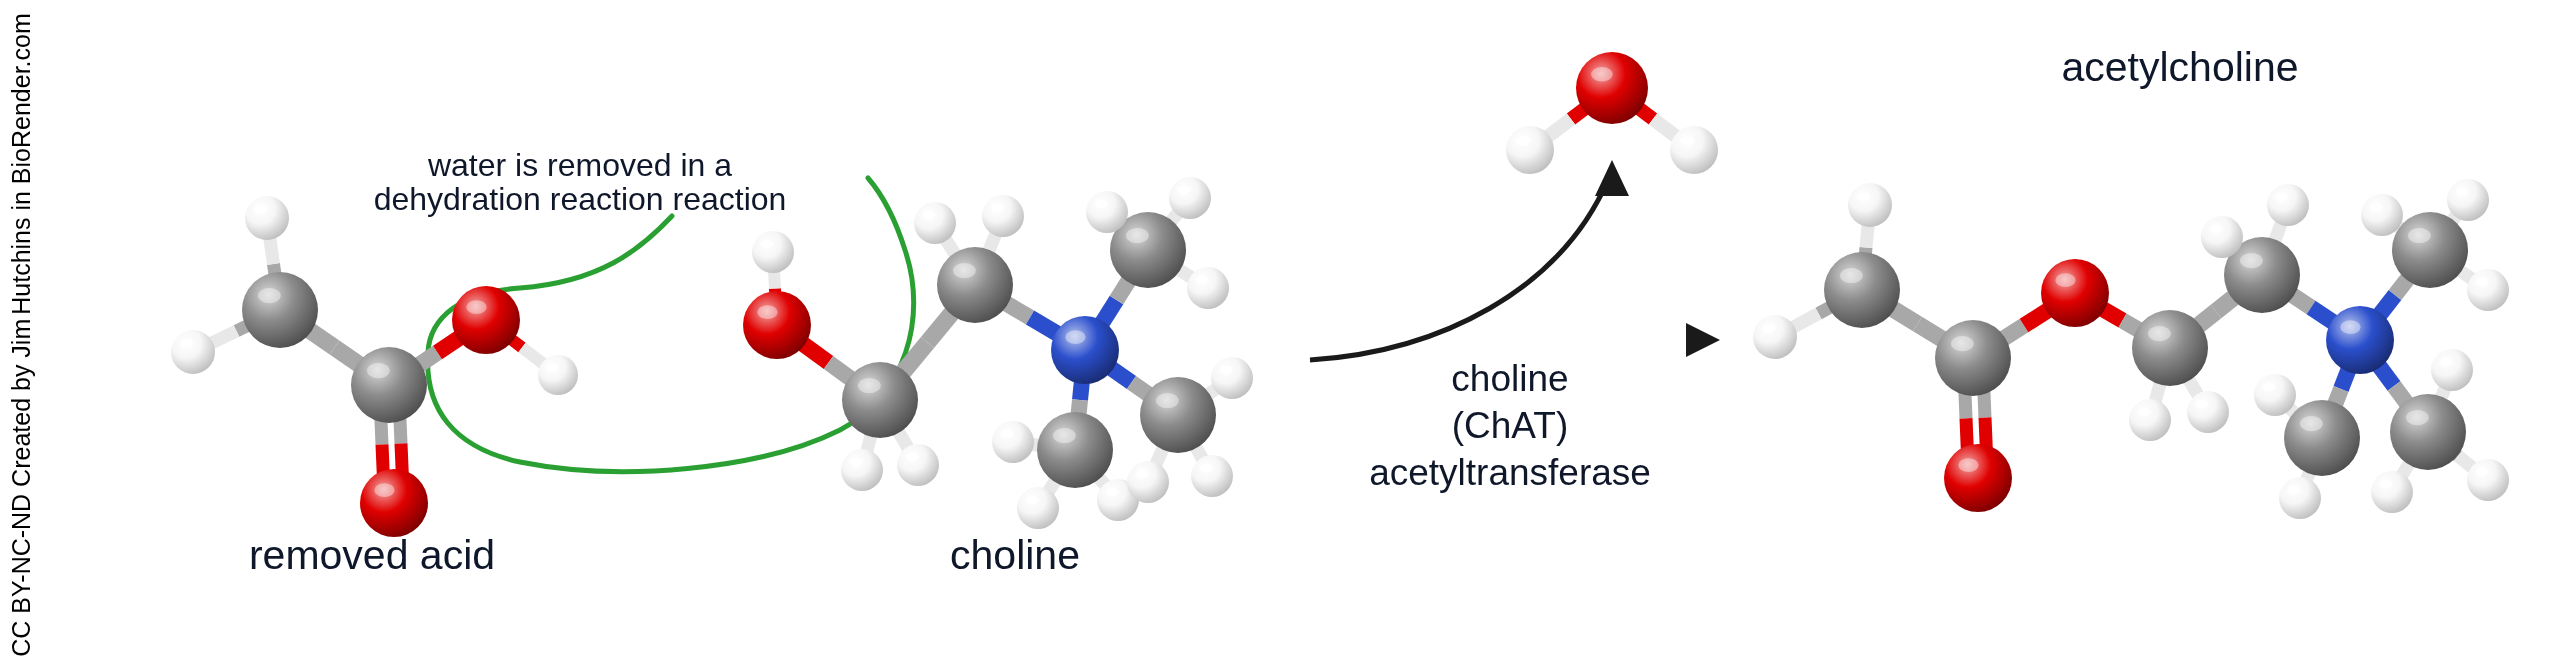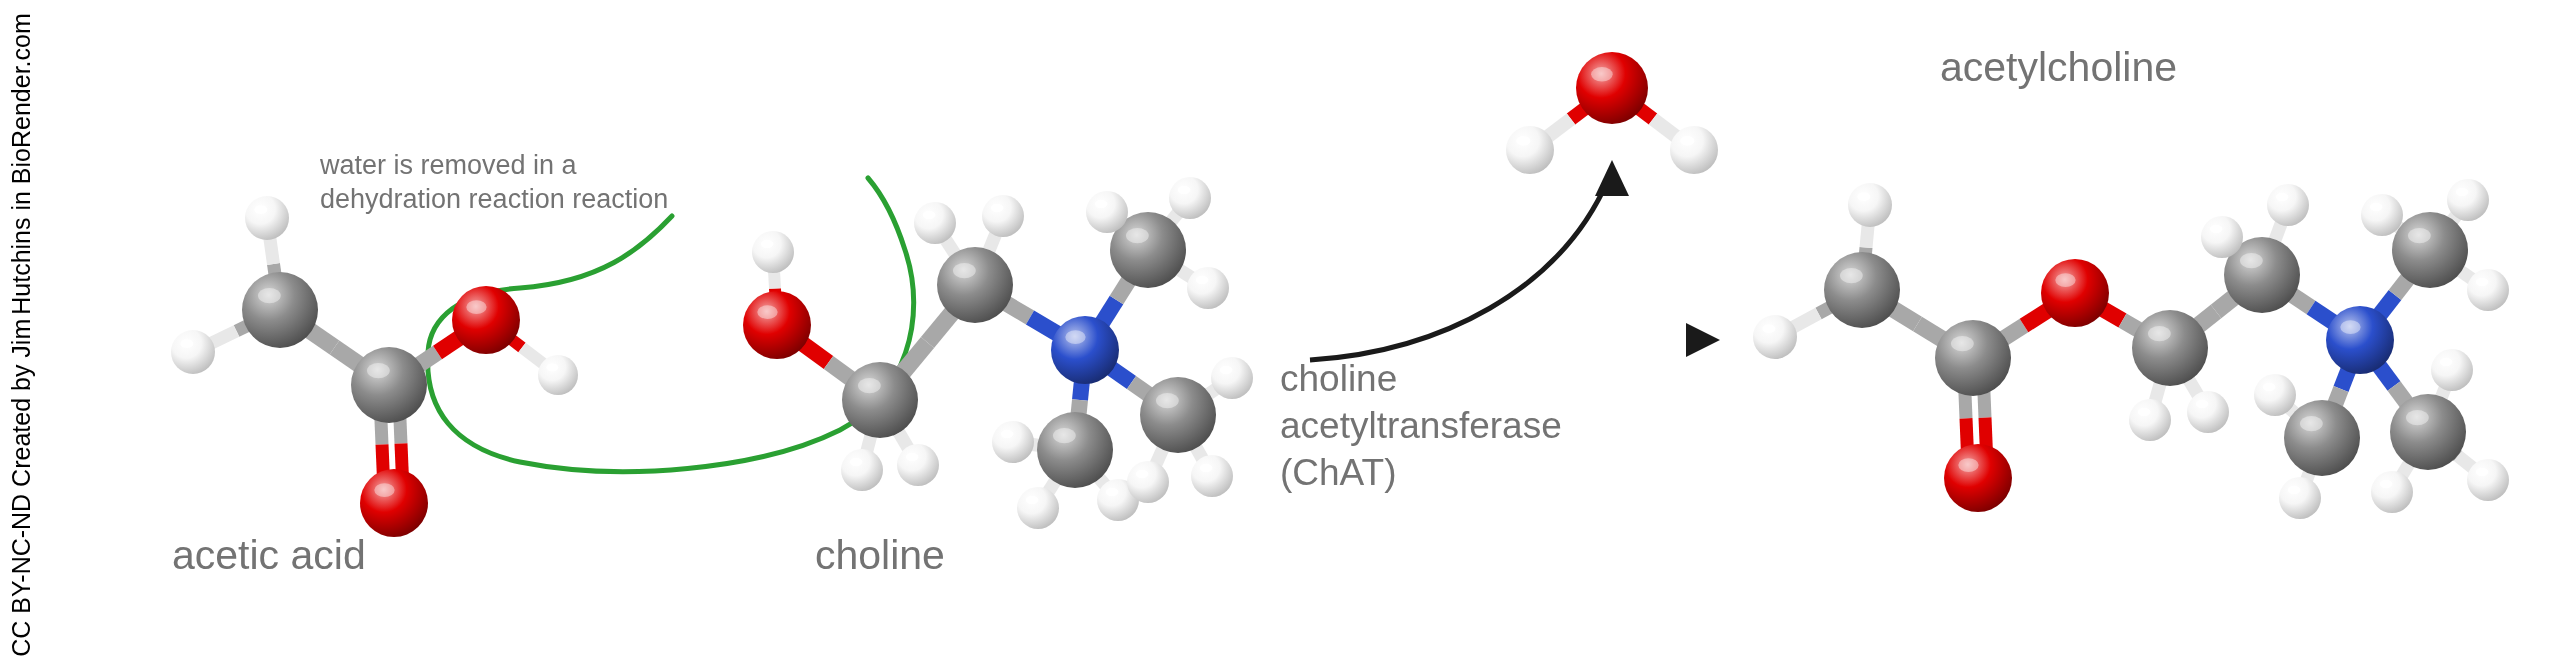--- a/index.html
+++ b/index.html
@@ -9,24 +9,24 @@
   #stage{position:relative;width:2560px;height:670px;background:#fff;}
 
   .attrib{
     position:absolute;left:0;top:0;width:670px;height:92px;
     transform-origin:0 0;transform:rotate(-90deg) translate(-670px,0);
     display:flex;flex-direction:row;align-items:flex-start;
     justify-content:center;gap:4px;
   }
   .attrib-line{font-size:25px;line-height:42px;color:#000;white-space:nowrap;}
 
-  .label{position:absolute;text-align:left;color:#737373;white-space:nowrap;}
+  .label{position:absolute;text-align:center;color:#0f172a;white-space:nowrap;}
   .label.big{font-size:41px;line-height:50px;}
   .label.mid{font-size:37px;line-height:47px;}
-  .label.small{font-size:27px;line-height:34px;}
+  .label.small{font-size:32px;line-height:34px;}
 
   svg{position:absolute;left:0;top:0;overflow:visible;}
   .mol-svg{pointer-events:none;}
 </style>
 </head>
 <body>
 
 <div id="stage">
 
   <div class="attrib">
@@ -316,29 +316,29 @@
       <path d="M 1310 360 C 1440 352 1560 290 1608 180" fill="none" stroke="#1a1a1a" stroke-width="5"></path>
       <polygon points="1612,160 1595,196 1629,196" fill="#1a1a1a"></polygon>
     </svg>
 
   <div class="label small" style="left:320px;top:148px;width:520px;">
     <div>water is removed in a</div>
     <div>dehydration reaction reaction</div>
   </div>
 
   <div class="label big" style="left:172px;top:530px;width:400px;">
-    <span>acetic acid</span>
+    <span>removed acid</span>
   </div>
   <div class="label big" style="left:815px;top:530px;width:400px;">
     <span>choline</span>
   </div>
 
   <div class="label mid" style="left:1280px;top:355px;width:460px;">
     <div>choline</div>
+    <div>(ChAT)</div>
     <div>acetyltransferase</div>
-    <div>(ChAT)</div>
   </div>
 
   <div class="label big" style="left:1940px;top:42px;width:480px;">
     <div>acetylcholine</div>
   </div>
 
 </div>
 
 </body></html>

